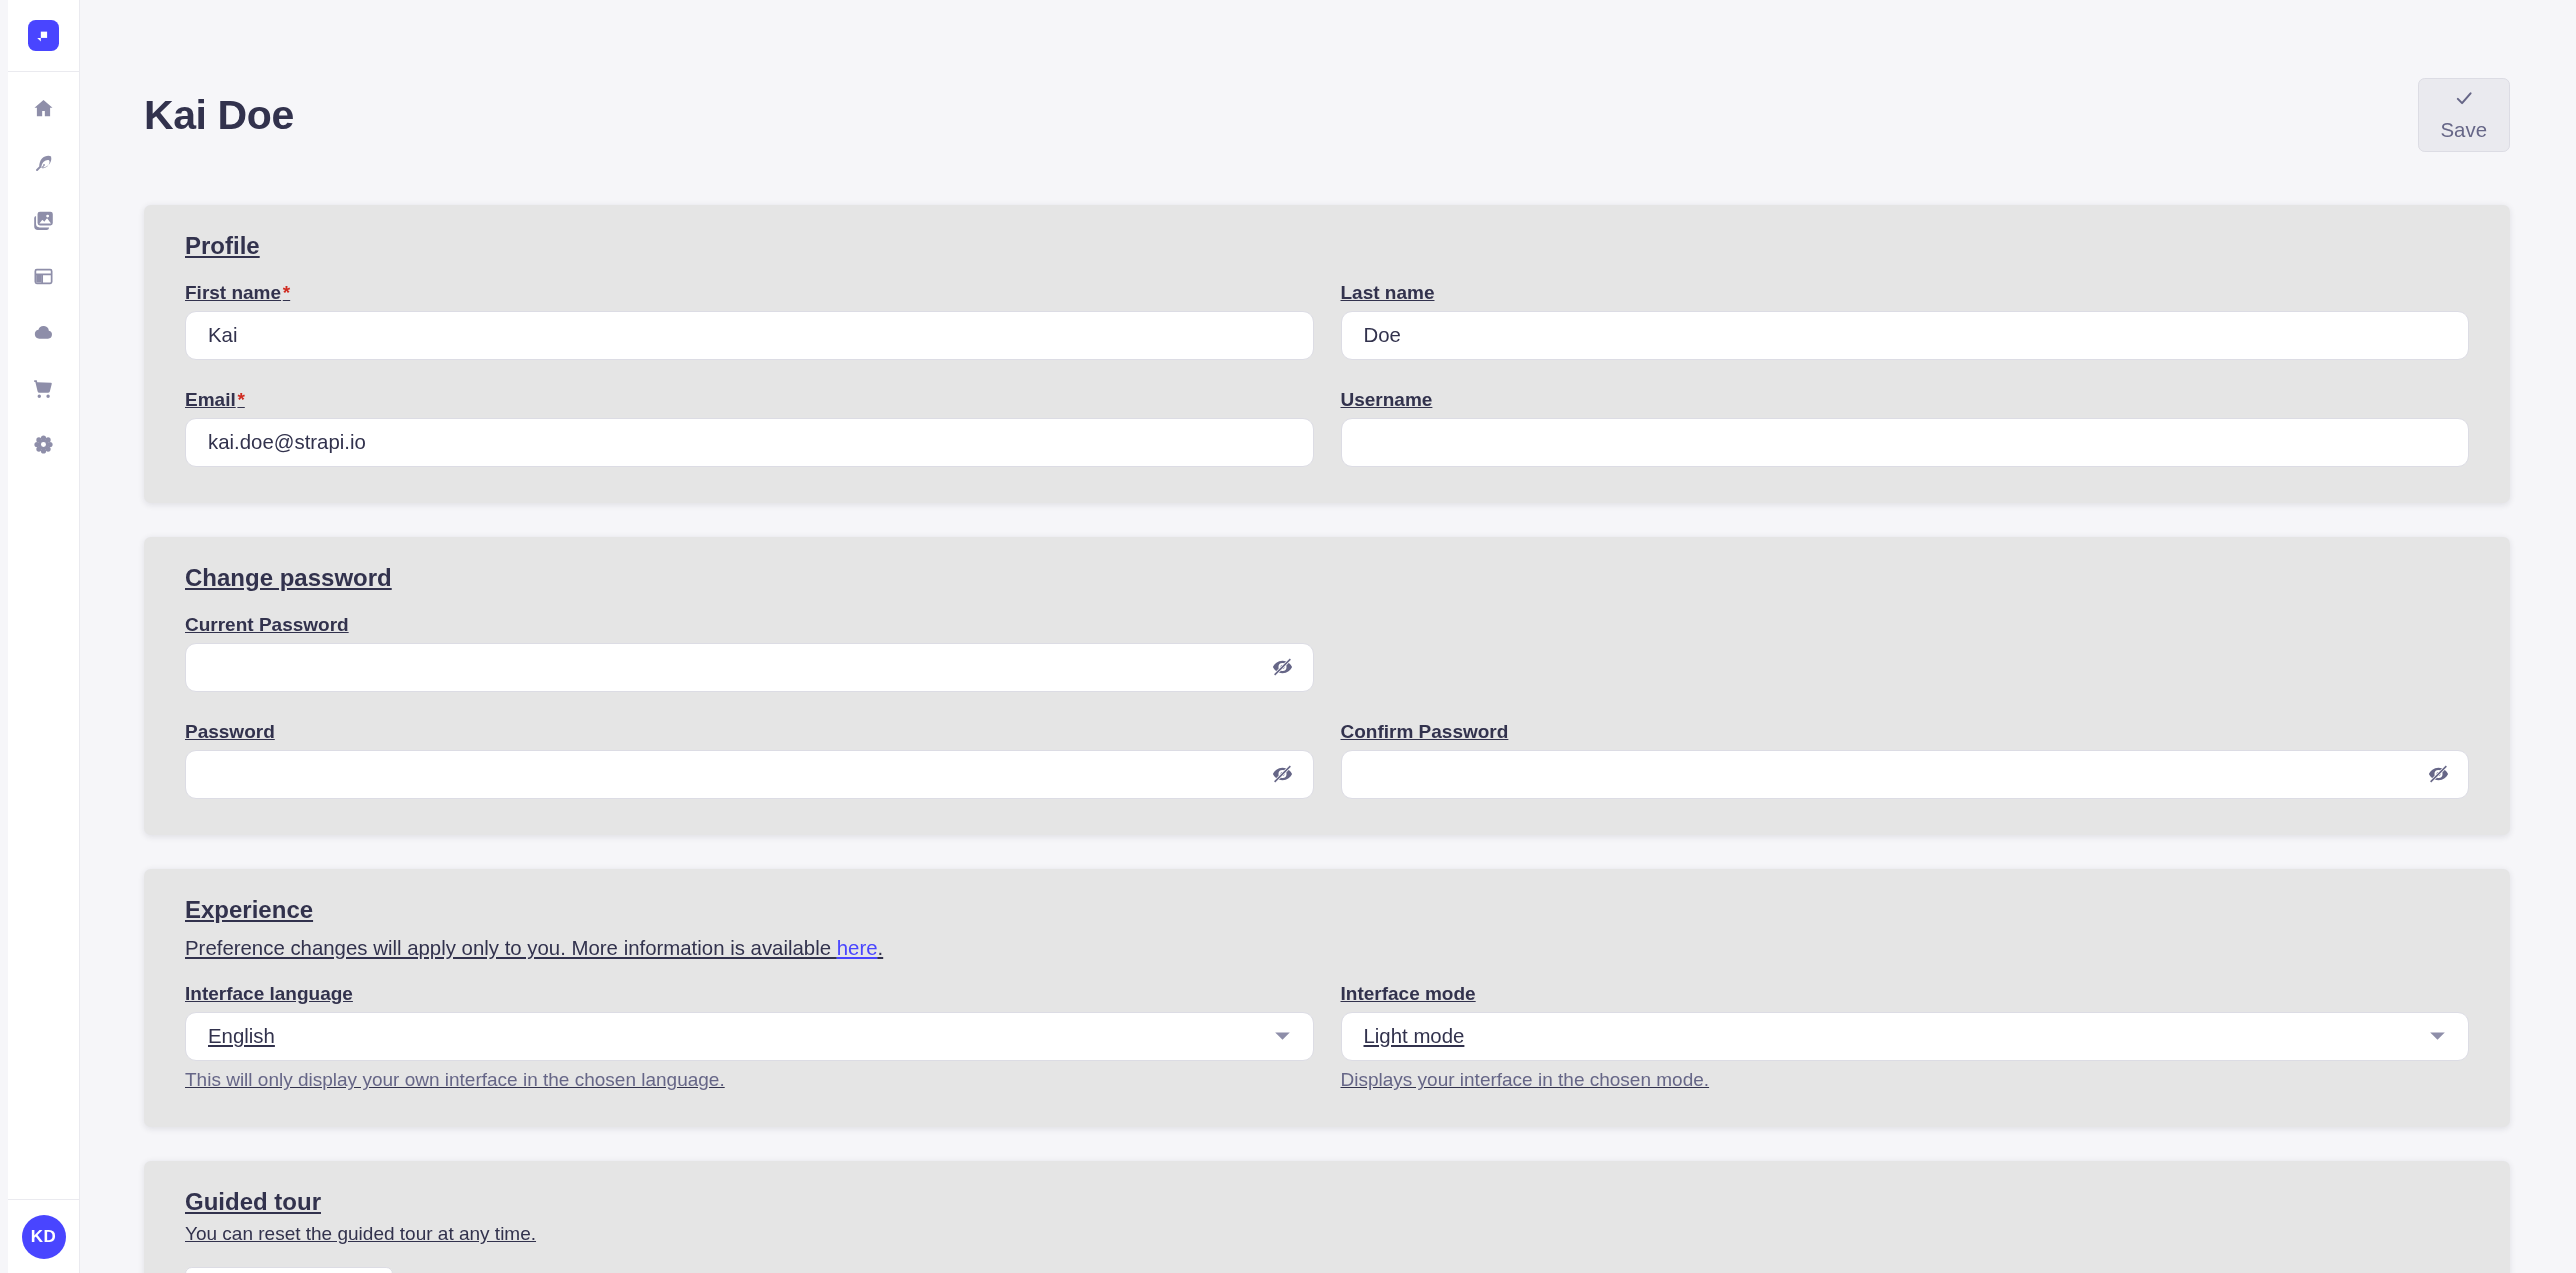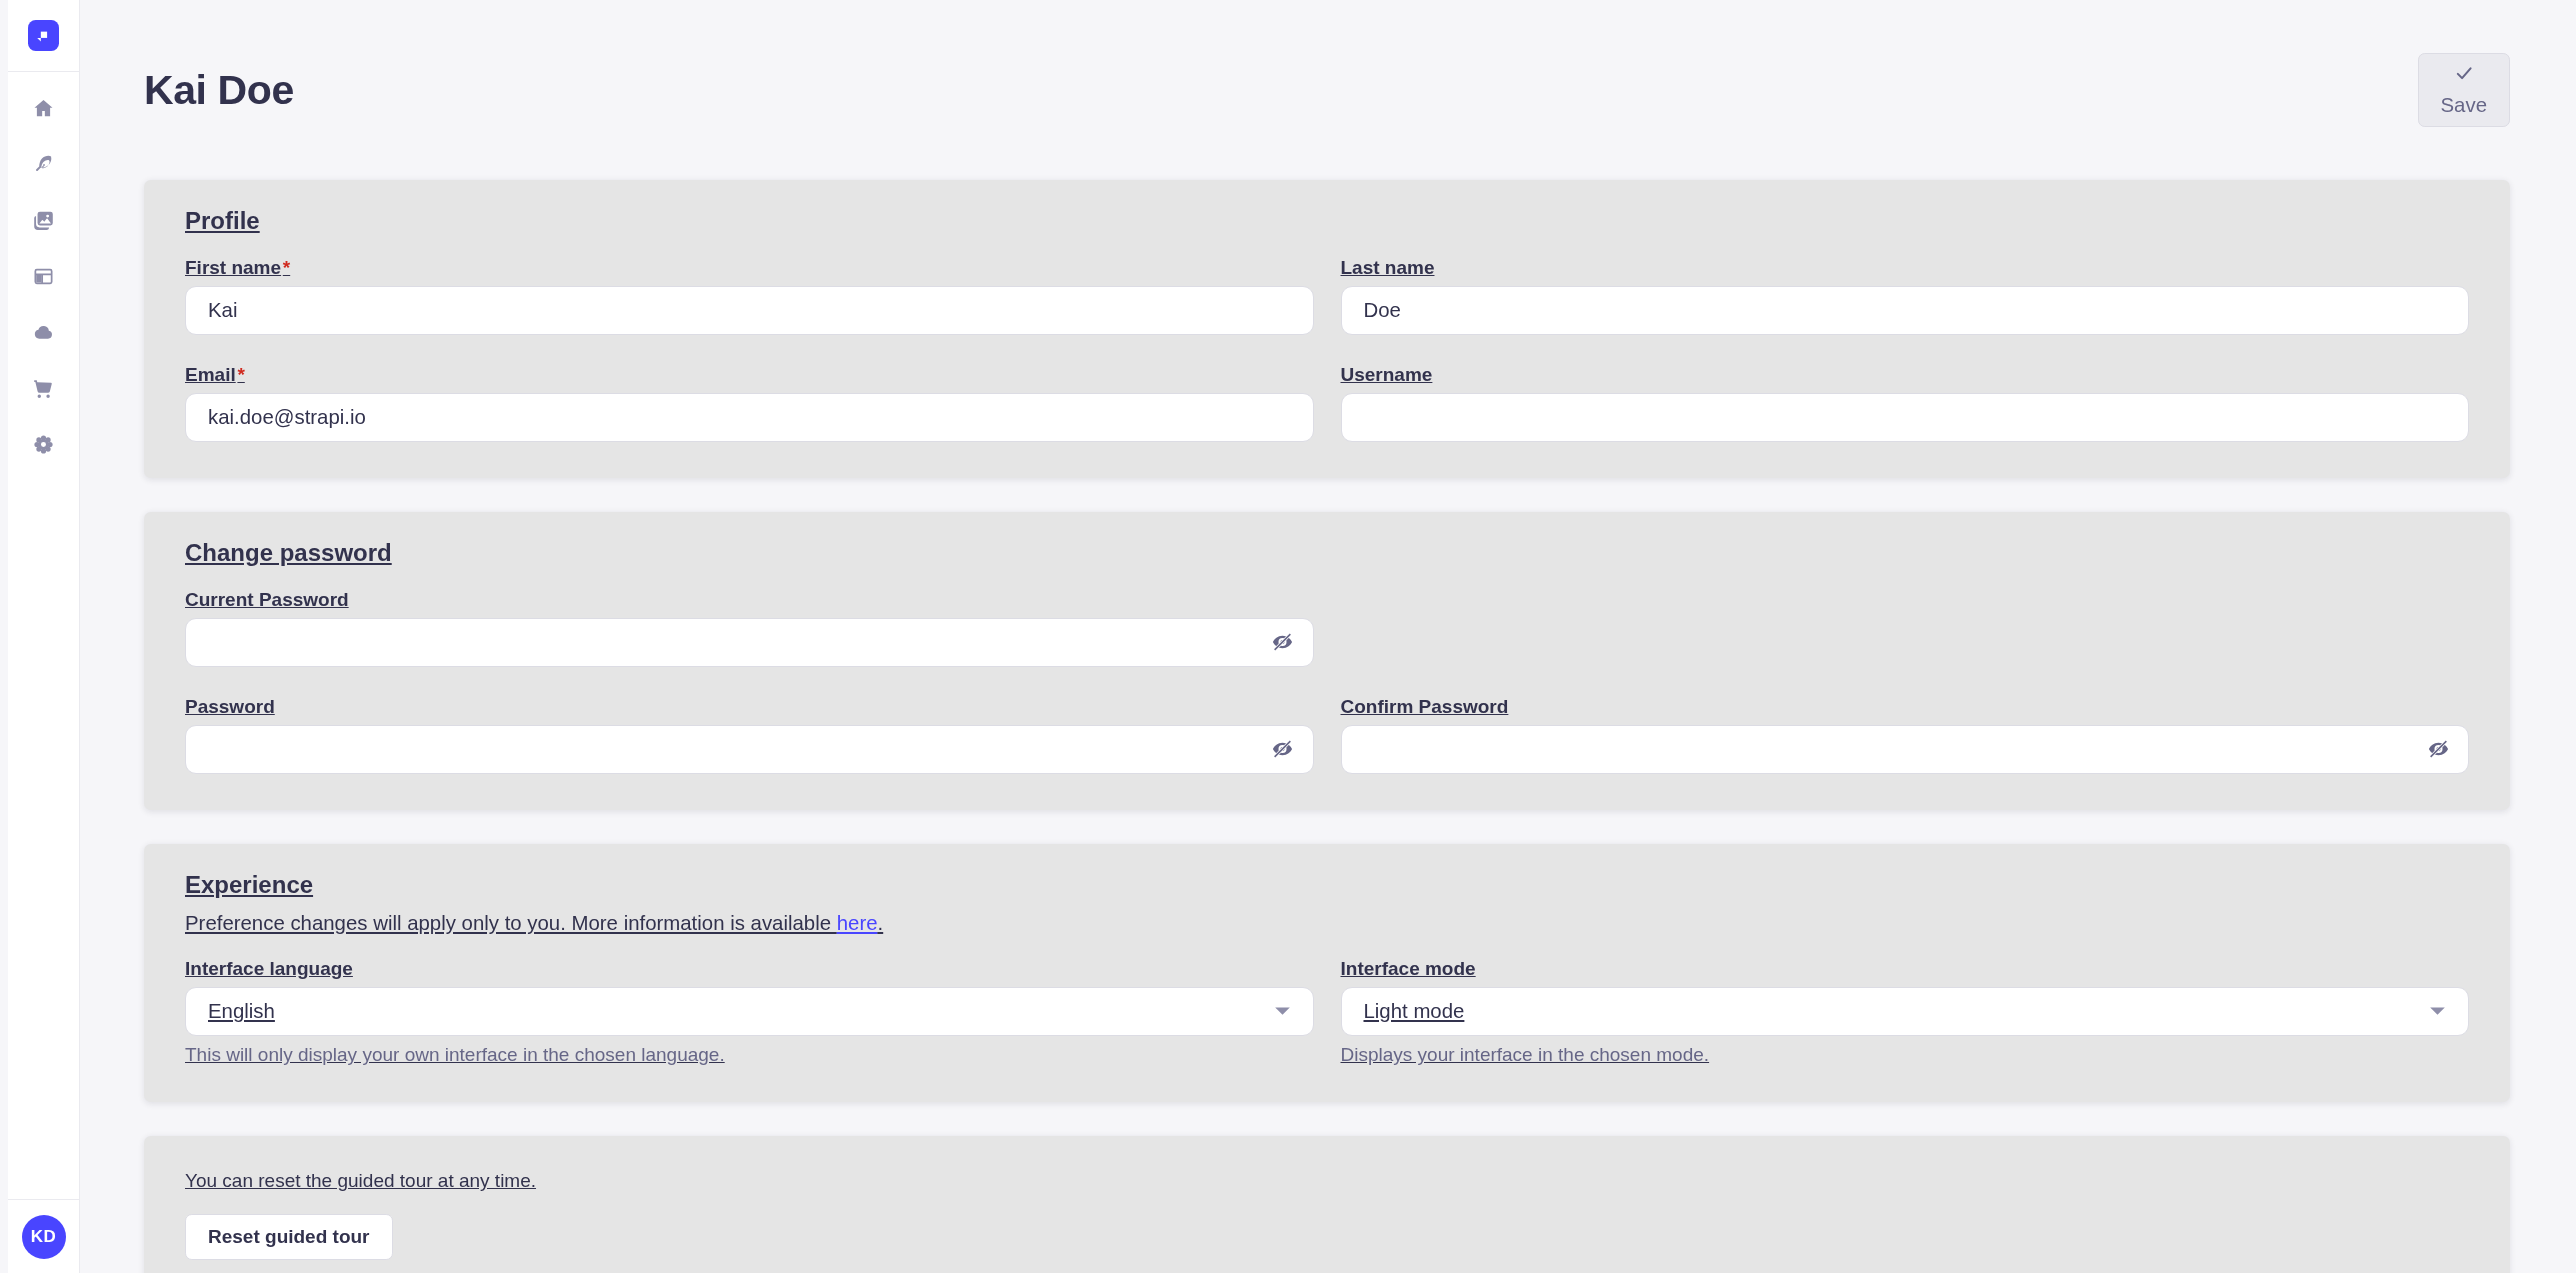--- a/index.html
+++ b/index.html
@@ -39,20 +39,21 @@
     width:44px; height:44px; border-radius:50%; background:#4945ff;
     color:#ffffff; font-size:17px; font-weight:600;
     display:flex; align-items:center; justify-content:center; cursor:pointer;
     letter-spacing:0.4px;
   }
   
   .main { margin-left:72px; }
   .page-header {
     display:flex; align-items:center; justify-content:space-between;
     padding:53px 66px 0 72px;
+    margin-top:25px;
   }
   .page-title { font-size:41px; font-weight:700; color:#32324d; letter-spacing:-0.4px; }
   .save-btn {
     display:inline-flex; align-items:center; gap:10.2px;
     background:#eaeaef; border:0.9px solid #dcdce4; border-radius:6.8px;
     padding:9.4px 22px; font-size:20.4px; font-weight:500; color:#666687;
     font-family:"Liberation Sans", sans-serif; cursor:pointer;flex-direction:column;
   }
   .save-btn svg { width:20.4px; height:20.4px; stroke:#666687; fill:none; stroke-width:2.4; stroke-linecap:round; stroke-linejoin:round; }
   .content { padding:53px 66px 0 72px; }
@@ -278,19 +279,20 @@
             <svg viewBox="0 0 14 8">
               <path d="M1 1h12L7 7z"></path>
             </svg>
           </div>
           <p class="hint">Displays your interface in the chosen mode.</p>
         </div>
       </div>
     </section>
 
     <section class="card">
+      <h2 class="section-heading">Guided tour</h2>
       <p class="hint" style="color:#32324d; margin-top:6.8px;">You can reset the guided tour at any time.</p>
       <button class="reset-btn">Reset guided tour</button>
     </section>
 
   </div>
 </main>
 
 
 </body></html>

